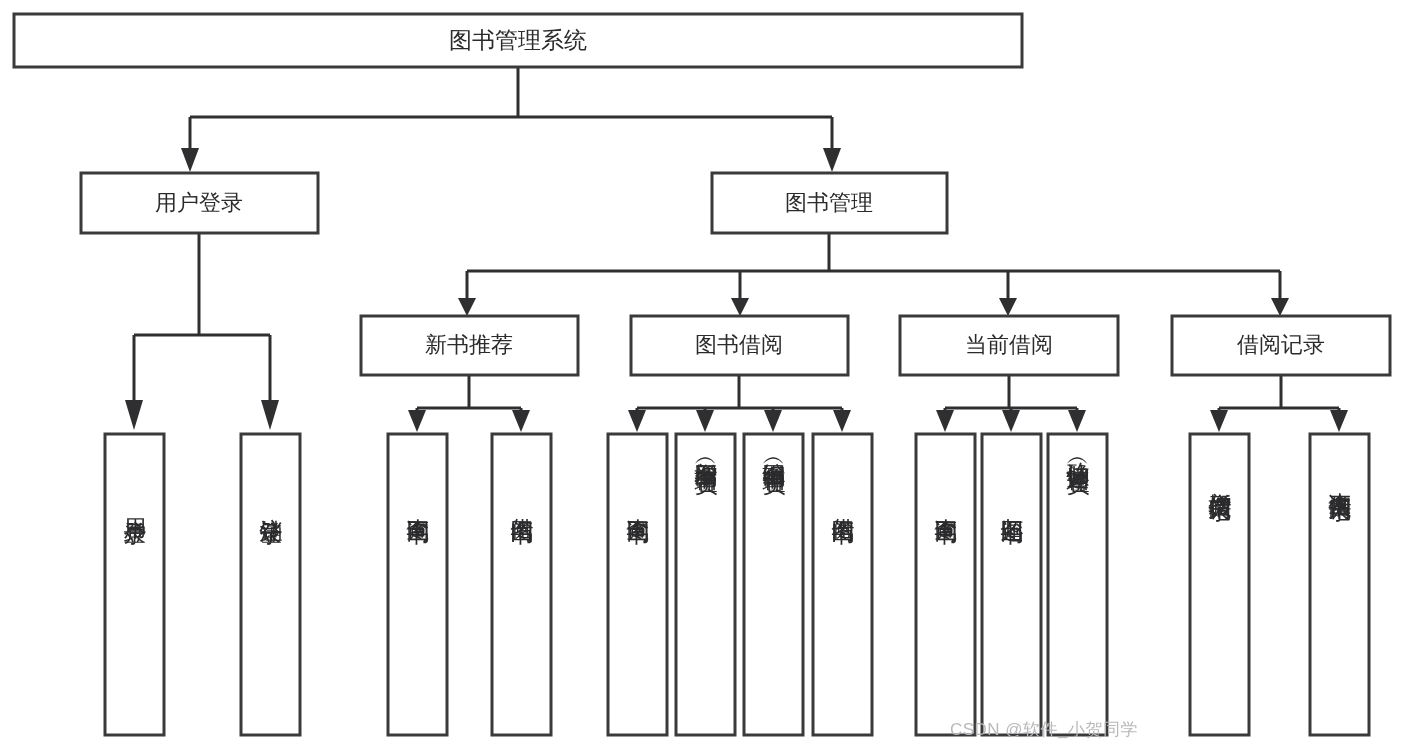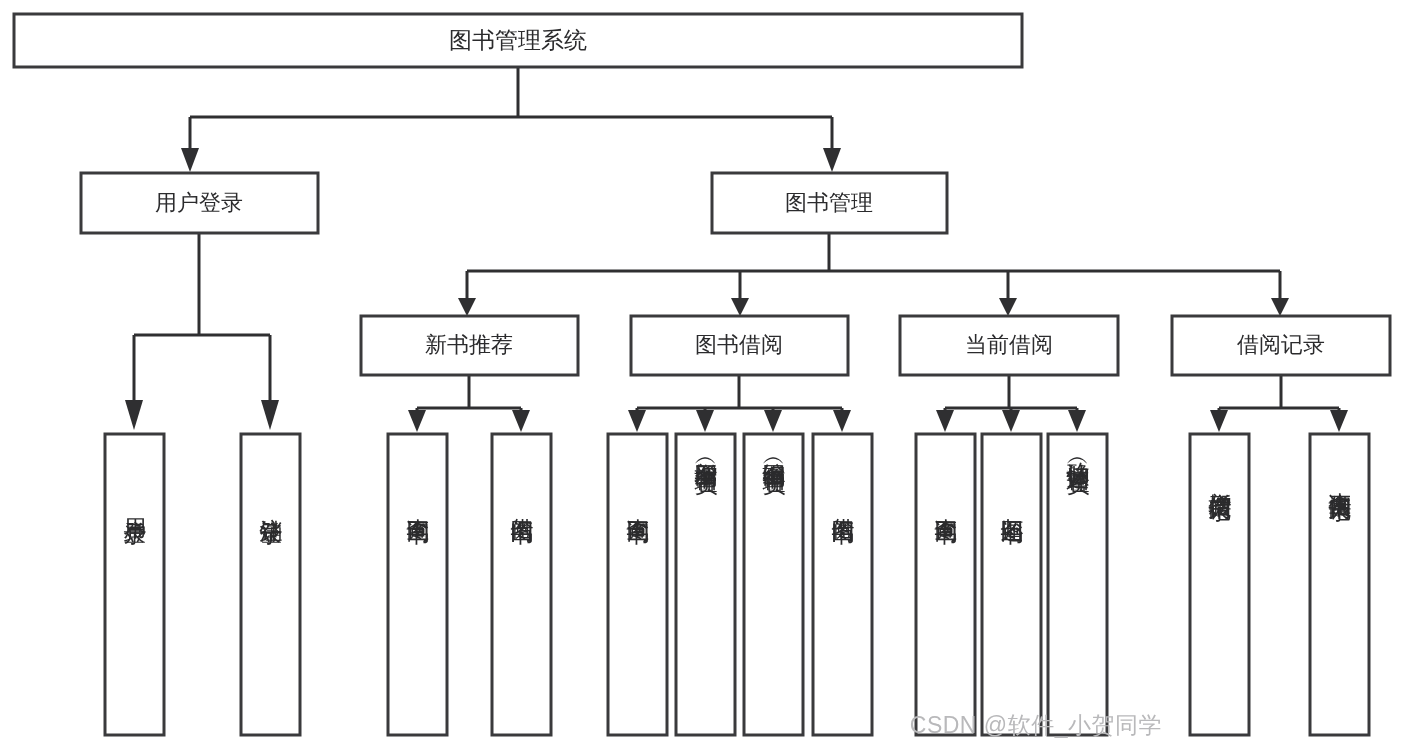--- a/index.html
+++ b/index.html
@@ -68,24 +68,24 @@
     text-orientation: upright;
     font-family: "Liberation Sans", "DejaVu Sans", sans-serif;
     font-size: 23px;
     line-height: 1.12;
     color: #2b2b2d;
     letter-spacing: 1.5px;
     white-space: nowrap;
   }
   .watermark {
     position: absolute;
-    right: 0;
+    right: 24px;
     bottom: 6px;
     font-family: "Liberation Sans", "DejaVu Sans", sans-serif;
-    font-size: 23px;
+    font-size: 17px;
     color: #b9b9bb;
     letter-spacing: 0.5px;
     user-select: none;
   }
 </style>
 </head>
 <body>
 
 <div id="diagram-root">
 

